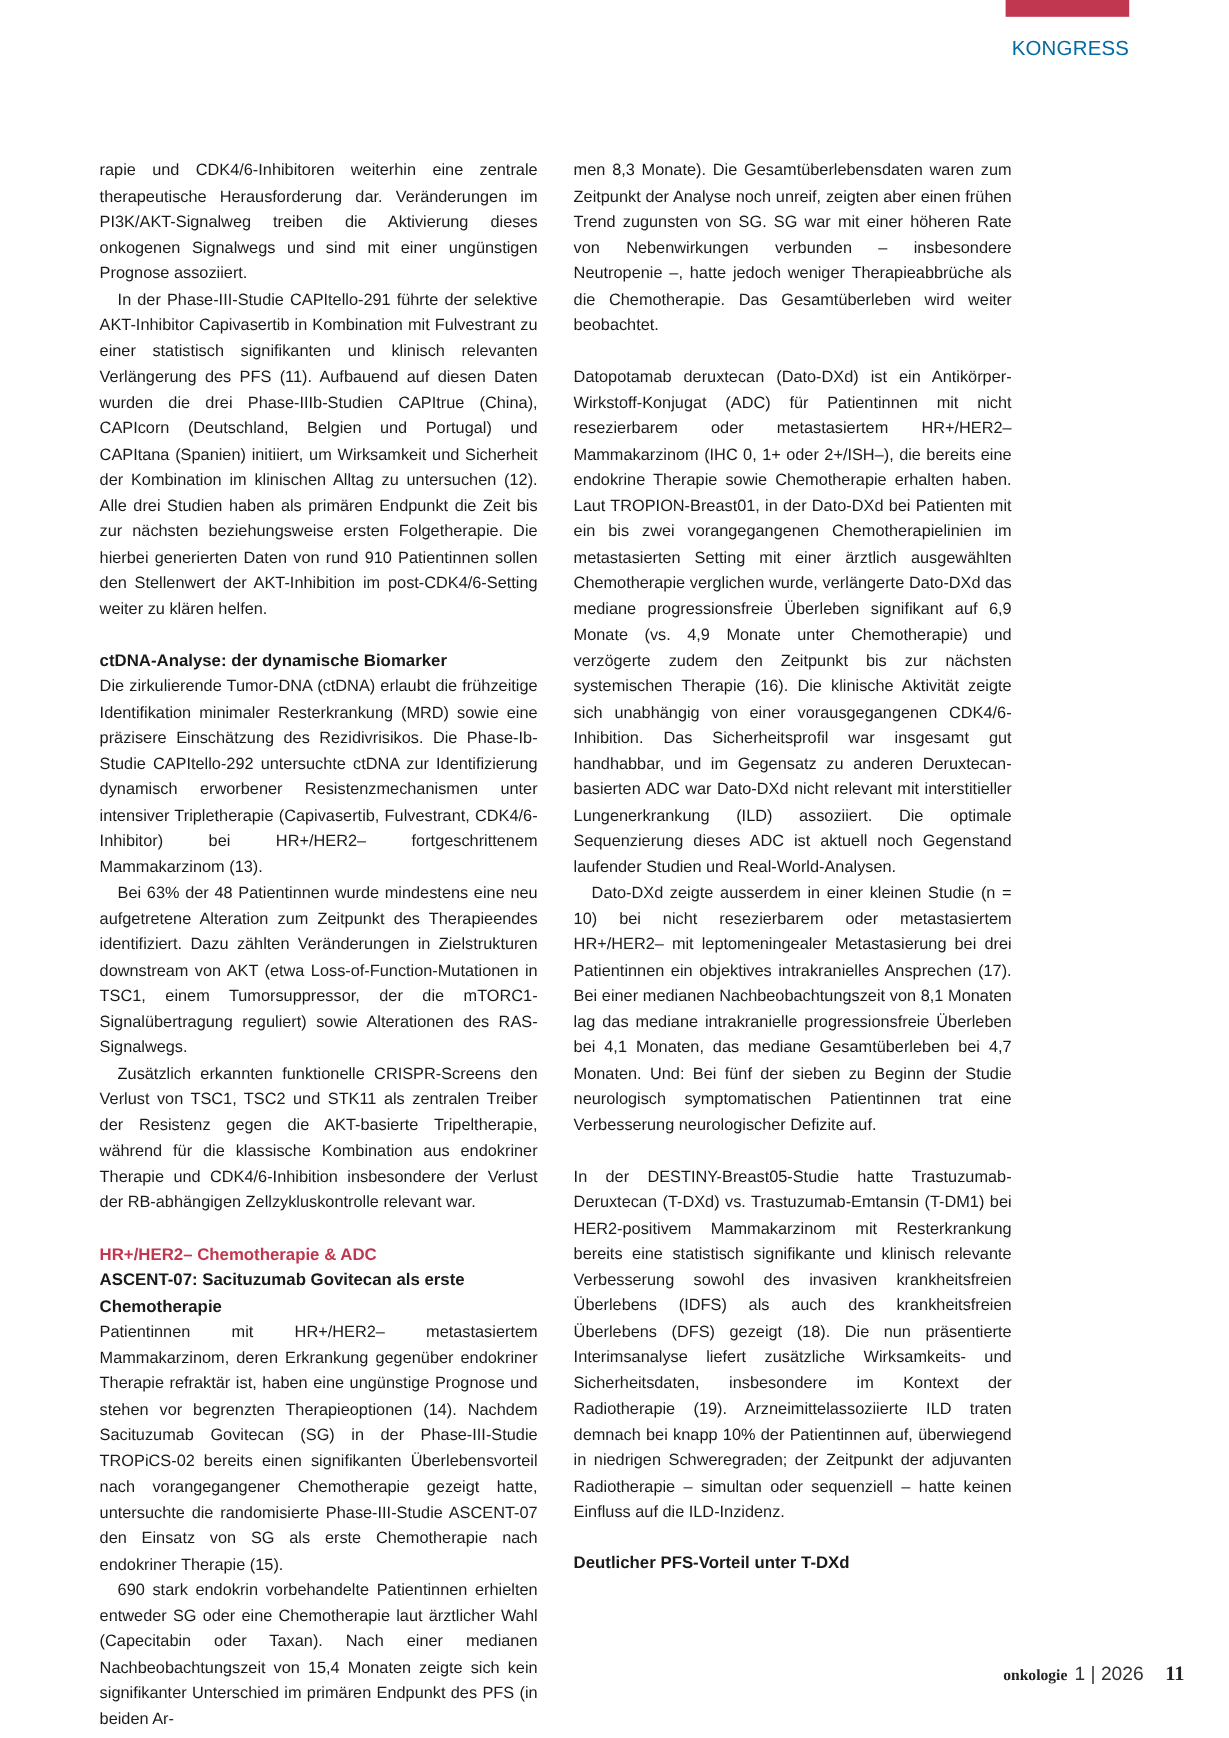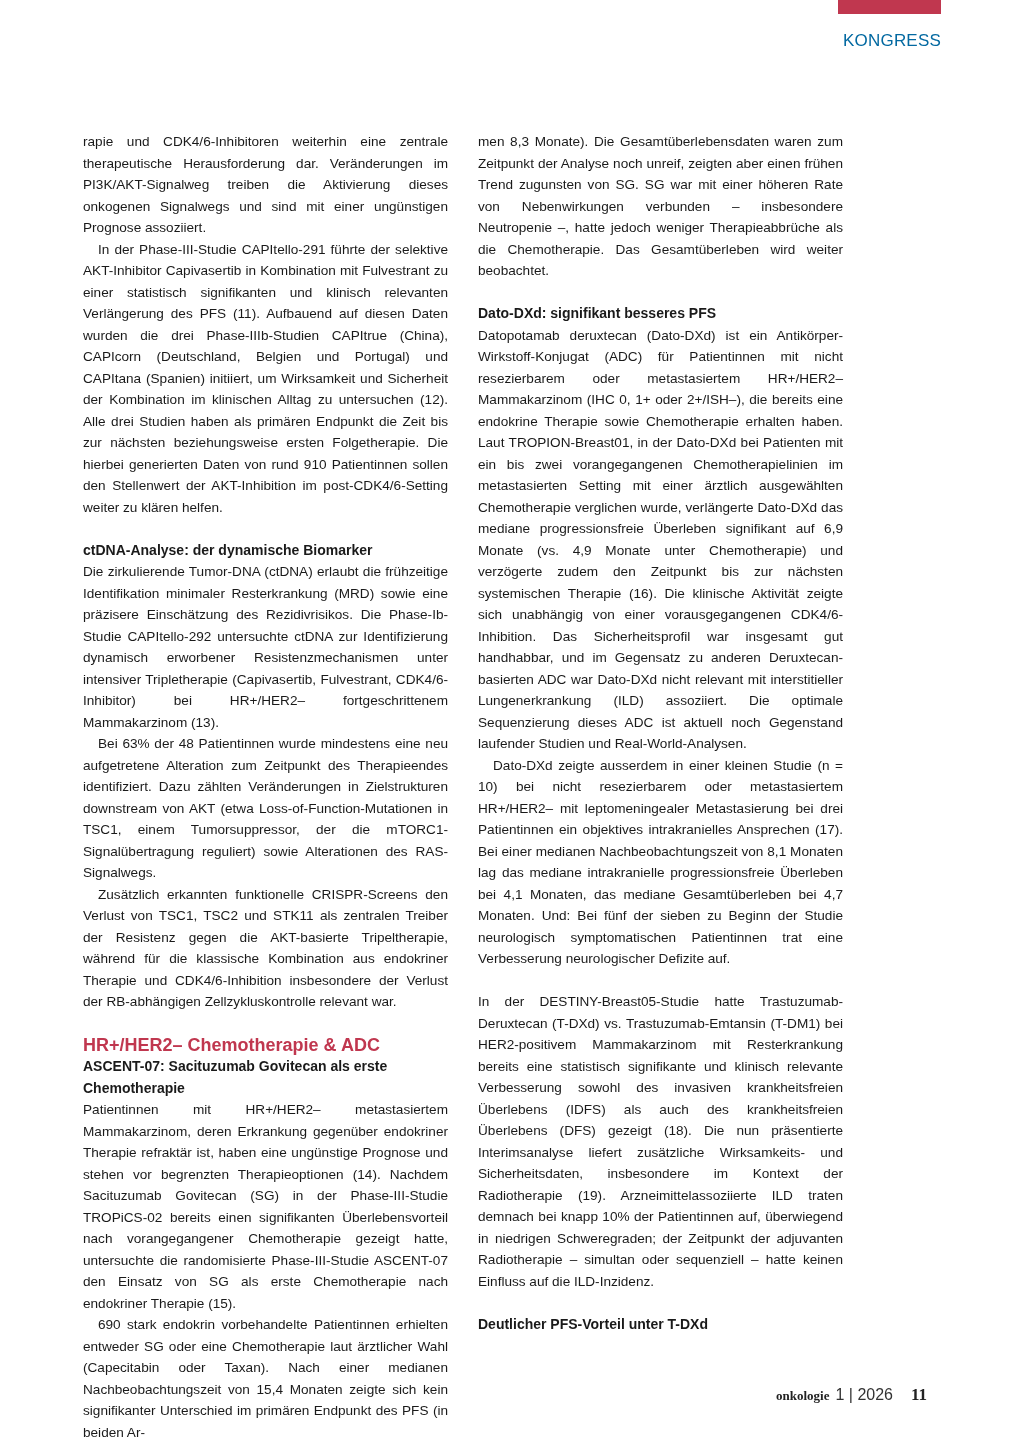--- a/index.html
+++ b/index.html
@@ -5,23 +5,23 @@
     html, body { margin: 0; padding: 0; background: #ffffff; }
     body { width: 1024px; height: 1448px; position: relative; overflow: hidden; color: #1a1a1a; }
     .top-bar { position: absolute; left: 838px; top: 0; width: 103px; height: 14px; background: #c0374f; }
     .section-label { position: absolute; left: 838px; top: 31px; width: 103px; text-align: right; font-family: "Liberation Sans", sans-serif; font-size: 17px; letter-spacing: 0.2px; color: #0369a1; }
     .col { position: absolute; top: 131px; width: 365px; font-family: "Liberation Sans", sans-serif; font-size: 13.6px; line-height: 21.5px; text-align: justify; }
     .col.left { left: 83px; }
     .col.right { left: 478px; }
     .col p { margin: 0; text-indent: 0; }
     .col p.indent { text-indent: 15px; }
     .col h3 { margin: 0; font-size: 14px; font-weight: bold; line-height: 21.5px; text-align: left; }
-    .col h2 { margin: 0; font-size: 18px; font-weight: bold; color: #c0374f; line-height: 22px; text-align: left; }
+    .col h2 { margin: 0; font-size: 14px; font-weight: bold; color: #c0374f; line-height: 22px; text-align: left; }
     .gap { height: 21.5px; }
-    .footer { position: absolute; top: 1385px; left: 776px; font-family: "Liberation Serif", serif; font-size: 13px; color: #222; display: flex; align-items: baseline; }
+    .footer { position: absolute; top: 1385px; left: 836px; font-family: "Liberation Serif", serif; font-size: 13px; color: #222; display: flex; align-items: baseline; }
     .footer .journal { font-weight: bold; margin-right: 6px; }
     .footer .issue { font-family: "Liberation Sans", sans-serif; font-size: 16px; color: #333; }
     .footer .page-num { font-weight: bold; font-size: 17px; margin-left: 18px; }
   </style>
 </head>
 <body>
 
 <div class="top-bar"></div>
 <div class="section-label">KONGRESS</div>
 
@@ -36,21 +36,20 @@
   <div class="gap"></div>
   <h2>HR+/HER2– Chemotherapie &amp; ADC</h2>
   <h3>ASCENT-07: Sacituzumab Govitecan als erste Chemotherapie</h3>
   <p>Patientinnen mit HR+/HER2– metastasiertem Mammakarzinom, deren Erkrankung gegenüber endokriner Therapie refraktär ist, haben eine ungünstige Prognose und stehen vor begrenzten Therapieoptionen (14). Nachdem Sacituzumab Govitecan (SG) in der Phase-III-Studie TROPiCS-02 bereits einen signifikanten Überlebensvorteil nach vorangegangener Chemotherapie gezeigt hatte, untersuchte die randomisierte Phase-III-Studie ASCENT-07 den Einsatz von SG als erste Chemotherapie nach endokriner Therapie (15).</p>
   <p class="indent">690 stark endokrin vorbehandelte Patientinnen erhielten entweder SG oder eine Chemotherapie laut ärztlicher Wahl (Capecitabin oder Taxan). Nach einer medianen Nachbeobachtungszeit von 15,4 Monaten zeigte sich kein signifikanter Unterschied im primären Endpunkt des PFS (in beiden Ar-</p>
 </div>
 
 <div class="col right">
   <p>men 8,3 Monate). Die Gesamtüberlebensdaten waren zum Zeitpunkt der Analyse noch unreif, zeigten aber einen frühen Trend zugunsten von SG. SG war mit einer höheren Rate von Nebenwirkungen verbunden – insbesondere Neutropenie –, hatte jedoch weniger Therapieabbrüche als die Chemotherapie. Das Gesamtüberleben wird weiter beobachtet.</p>
   <div class="gap"></div>
-  <h3>Dato-DXd: signifikant besseres PFS</h3>
   <p>Datopotamab deruxtecan (Dato-DXd) ist ein Antikörper-Wirkstoff-Konjugat (ADC) für Patientinnen mit nicht resezierbarem oder metastasiertem HR+/HER2– Mammakarzinom (IHC 0, 1+ oder 2+/ISH–), die bereits eine endokrine Therapie sowie Chemotherapie erhalten haben. Laut TROPION-Breast01, in der Dato-DXd bei Patienten mit ein bis zwei vorangegangenen Chemotherapielinien im metastasierten Setting mit einer ärztlich ausgewählten Chemotherapie verglichen wurde, verlängerte Dato-DXd das mediane progressionsfreie Überleben signifikant auf 6,9 Monate (vs. 4,9 Monate unter Chemotherapie) und verzögerte zudem den Zeitpunkt bis zur nächsten systemischen Therapie (16). Die klinische Aktivität zeigte sich unabhängig von einer vorausgegangenen CDK4/6-Inhibition. Das Sicherheitsprofil war insgesamt gut handhabbar, und im Gegensatz zu anderen Deruxtecan-basierten ADC war Dato-DXd nicht relevant mit interstitieller Lungenerkrankung (ILD) assoziiert. Die optimale Sequenzierung dieses ADC ist aktuell noch Gegenstand laufender Studien und Real-World-Analysen.</p>
   <p class="indent">Dato-DXd zeigte ausserdem in einer kleinen Studie (n = 10) bei nicht resezierbarem oder metastasiertem HR+/HER2– mit leptomeningealer Metastasierung bei drei Patientinnen ein objektives intrakranielles Ansprechen (17). Bei einer medianen Nachbeobachtungszeit von 8,1 Monaten lag das mediane intrakranielle progressionsfreie Überleben bei 4,1 Monaten, das mediane Gesamtüberleben bei 4,7 Monaten. Und: Bei fünf der sieben zu Beginn der Studie neurologisch symptomatischen Patientinnen trat eine Verbesserung neurologischer Defizite auf.</p>
   <div class="gap"></div>
   <p>In der DESTINY-Breast05-Studie hatte Trastuzumab-Deruxtecan (T-DXd) vs. Trastuzumab-Emtansin (T-DM1) bei HER2-positivem Mammakarzinom mit Resterkrankung bereits eine statistisch signifikante und klinisch relevante Verbesserung sowohl des invasiven krankheitsfreien Überlebens (IDFS) als auch des krankheitsfreien Überlebens (DFS) gezeigt (18). Die nun präsentierte Interimsanalyse liefert zusätzliche Wirksamkeits- und Sicherheitsdaten, insbesondere im Kontext der Radiotherapie (19). Arzneimittelassoziierte ILD traten demnach bei knapp 10% der Patientinnen auf, überwiegend in niedrigen Schweregraden; der Zeitpunkt der adjuvanten Radiotherapie – simultan oder sequenziell – hatte keinen Einfluss auf die ILD-Inzidenz.</p>
   <div class="gap"></div>
   <h3>Deutlicher PFS-Vorteil unter T-DXd</h3>
 </div>
 
 <div class="footer">
   <span class="journal">onkologie</span>

